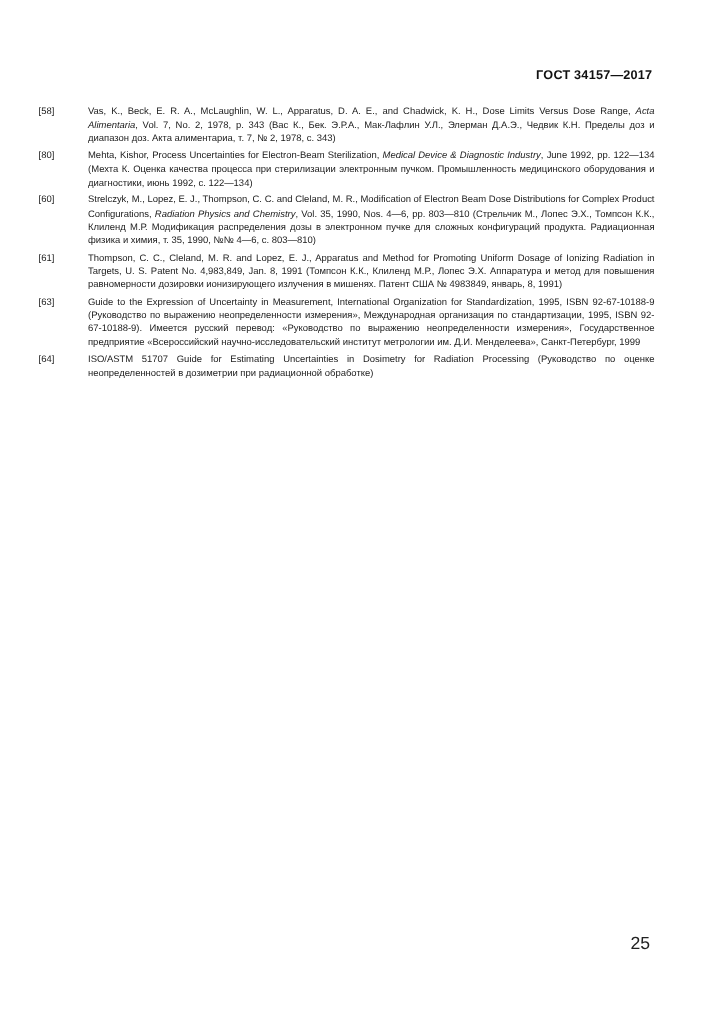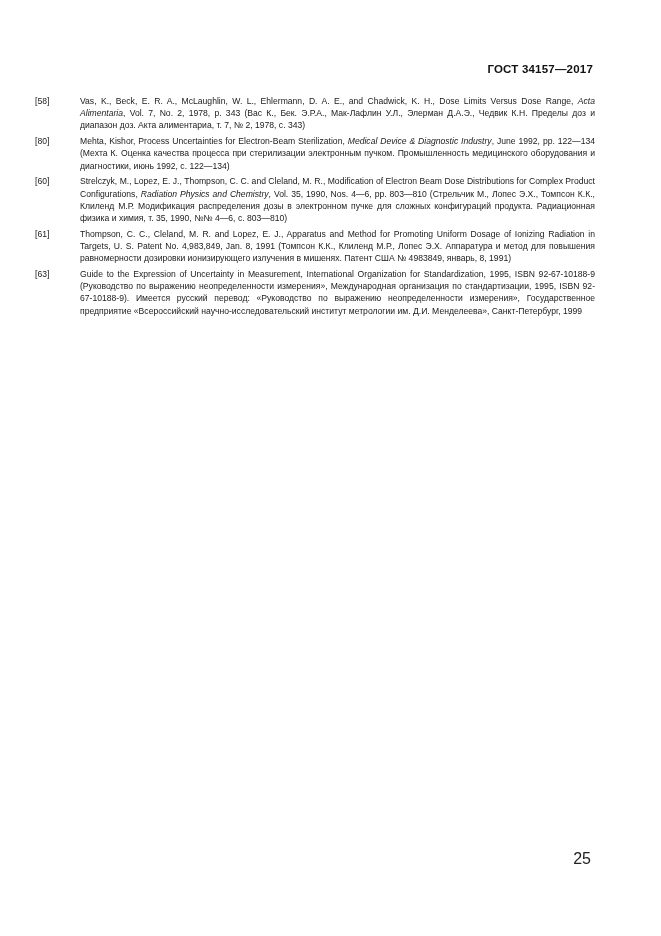--- a/index.html
+++ b/index.html
@@ -57,33 +57,37 @@
     }
   </style>
 </head>
 <body>
 
 <div class="page-header">ГОСТ 34157—2017</div>
 
 <div class="refs">
   <div class="ref">
     <span class="ref-num">[58]</span>
-    <span class="ref-text"><span>Vas, K., Beck, E. R. A., McLaughlin, W. L., Ehlermann, D. A. E., and Chadwick, K. H., Dose Limits Versus Dose Range, </span><i>Acta Alimentaria</i><span>, Vol. 7, No. 2, 1978, p. 343 (Вас К., Бек. Э.Р.А., Мак-Лафлин У.Л., Элерман Д.А.Э., Чедвик К.Н. Пределы доз и диапазон доз. Акта алиментариа, т. 7, № 2, 1978, с. 343)</span></span>
+    <span class="ref-text"><span>Vas, K., Beck, E. R. A., McLaughlin, W. L., Apparatus, D. A. E., and Chadwick, K. H., Dose Limits Versus Dose Range, </span><i>Acta Alimentaria</i><span>, Vol. 7, No. 2, 1978, p. 343 (Вас К., Бек. Э.Р.А., Мак-Лафлин У.Л., Элерман Д.А.Э., Чедвик К.Н. Пределы доз и диапазон доз. Акта алиментариа, т. 7, № 2, 1978, с. 343)</span></span>
   </div>
   <div class="ref">
     <span class="ref-num">[80]</span>
     <span class="ref-text"><span>Mehta, Kishor, Process Uncertainties for Electron-Beam Sterilization, </span><i>Medical Device &amp; Diagnostic Industry</i><span>, June 1992, pp. 122—134 (Мехта К. Оценка качества процесса при стерилизации электронным пучком. Промышленность медицинского оборудования и диагностики, июнь 1992, с. 122—134)</span></span>
   </div>
   <div class="ref">
     <span class="ref-num">[60]</span>
     <span class="ref-text"><span>Strelczyk, M., Lopez, E. J., Thompson, C. C. and Cleland, M. R., Modification of Electron Beam Dose Distributions for Complex Product Configurations, </span><i>Radiation Physics and Chemistry</i><span>, Vol. 35, 1990, Nos. 4—6, pp. 803—810 (Стрельчик М., Лопес Э.Х., Томпсон К.К., Клиленд М.Р. Модификация распределения дозы в электронном пучке для сложных конфигураций продукта. Радиационная физика и химия, т. 35, 1990, №№ 4—6, с. 803—810)</span></span>
   </div>
   <div class="ref">
     <span class="ref-num">[61]</span>
     <span class="ref-text"><span>Thompson, C. C., Cleland, M. R. and Lopez, E. J., Apparatus and Method for Promoting Uniform Dosage of Ionizing Radiation in Targets, U. S. Patent No. 4,983,849, Jan. 8, 1991 (Томпсон К.К., Клиленд М.Р., Лопес Э.Х. Аппаратура и метод для повышения равномерности дозировки ионизирующего излучения в мишенях. Патент США № 4983849, январь, 8, 1991)</span></span>
   </div>
   <div class="ref">
     <span class="ref-num">[63]</span>
     <span class="ref-text"><span>Guide to the Expression of Uncertainty in Measurement, International Organization for Standardization, 1995, ISBN 92-67-10188-9 (Руководство по выражению неопределенности измерения», Международная организация по стандартизации, 1995, ISBN 92-67-10188-9). Имеется русский перевод: «Руководство по выражению неопределенности измерения», Государственное предприятие «Всероссийский научно-исследовательский институт метрологии им. Д.И. Менделеева», Санкт-Петербург, 1999</span></span>
   </div>
+  <div class="ref">
+    <span class="ref-num">[64]</span>
+    <span class="ref-text"><span>ISO/ASTM 51707  Guide for Estimating Uncertainties in Dosimetry for Radiation Processing (Руководство по оценке неопределенностей в дозиметрии при радиационной обработке)</span></span>
+  </div>
 </div>
 
 <div class="page-number">25</div>
 
 </body></html>

